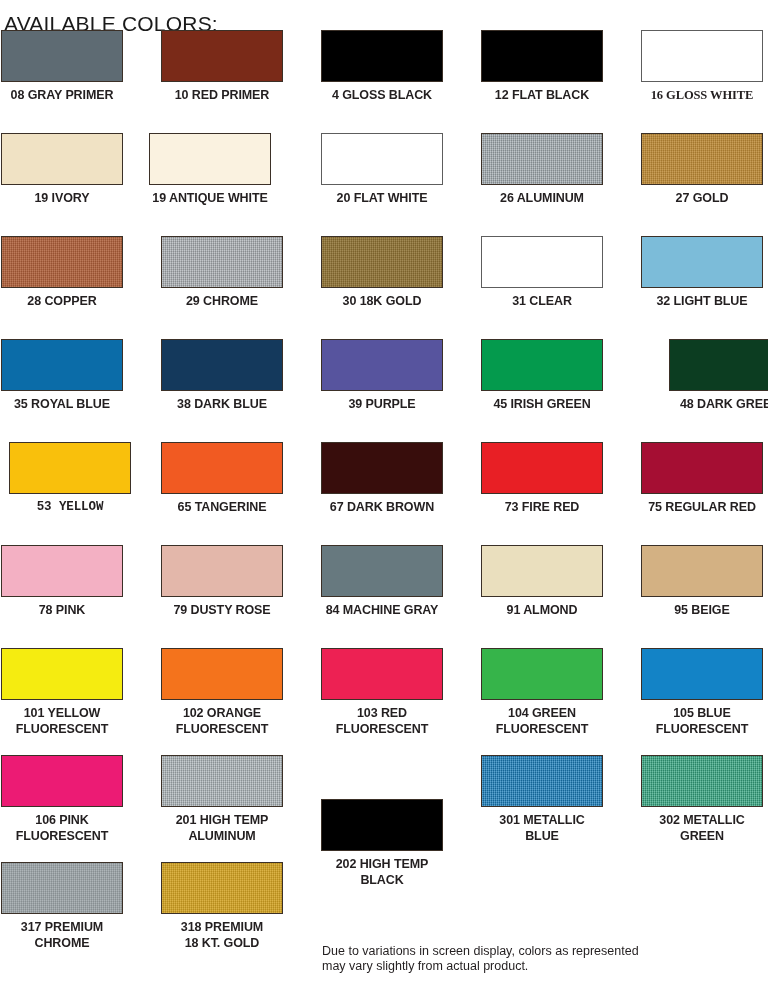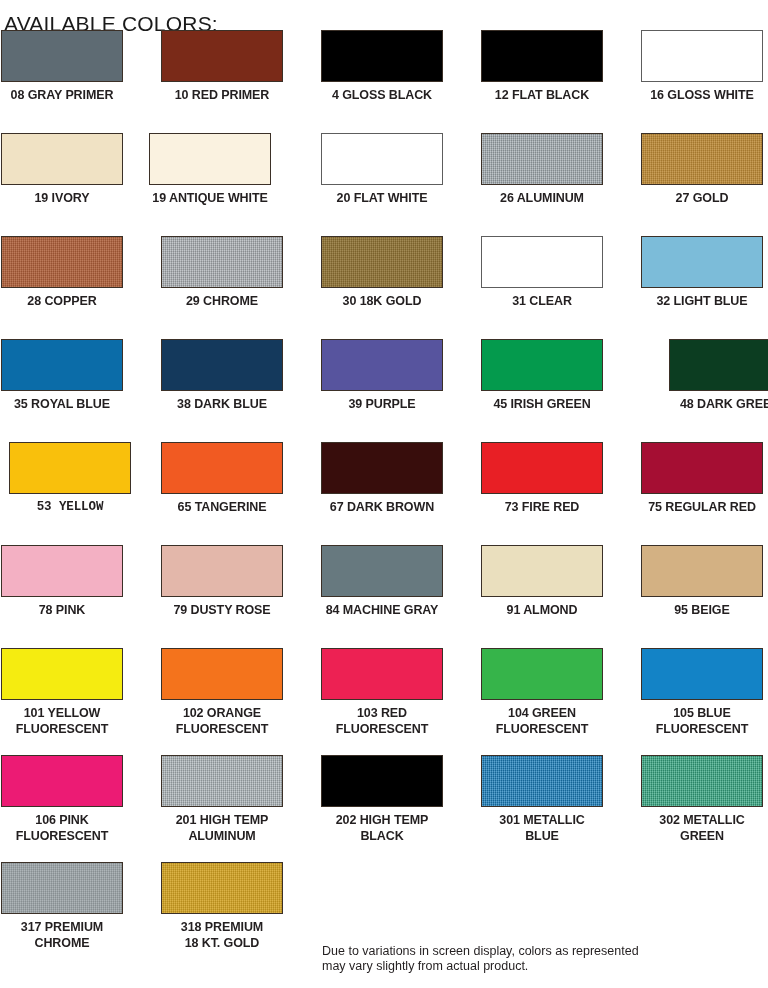--- a/index.html
+++ b/index.html
@@ -125,21 +125,21 @@
             <div class="tex"></div>
           </div>
           <div class="label">4 GLOSS BLACK</div>
         </div>
         <div class="cell" style="left: 480px;">
           <div class="swatch" style="background: rgb(0, 0, 0);">
             <div class="tex"></div>
           </div>
           <div class="label">12 FLAT BLACK</div>
         </div>
-        <div class="cell" style="left: 640px;">
+        <div class="cell" style="left: 640px; font-family: Liberation Serif, serif;">
           <div class="swatch light-edge" style="background: rgb(255, 255, 255);">
             <div class="tex"></div>
           </div>
           <div class="label">16 GLOSS WHITE</div>
         </div>
       </div>
       <div class="row">
         <div class="cell" style="left: 0px;">
           <div class="swatch" style="background: rgb(240, 226, 196);">
             <div class="tex"></div>
@@ -344,21 +344,21 @@
           <div class="label">106 PINK
 FLUORESCENT</div>
         </div>
         <div class="cell" style="left: 160px; text-align: center;">
           <div class="swatch metal" style="background: rgb(175, 183, 187);">
             <div class="tex"></div>
           </div>
           <div class="label">201 HIGH TEMP
 ALUMINUM</div>
         </div>
-        <div class="cell" style="left: 320px;">
+        <div class="cell" style="left: 320px; margin-top: 44px;">
           <div class="swatch" style="background: rgb(0, 0, 0);">
             <div class="tex"></div>
           </div>
           <div class="label">202 HIGH TEMP
 BLACK</div>
         </div>
         <div class="cell" style="left: 480px;">
           <div class="swatch metal" style="background: rgb(26, 127, 189);">
             <div class="tex"></div>
           </div>

